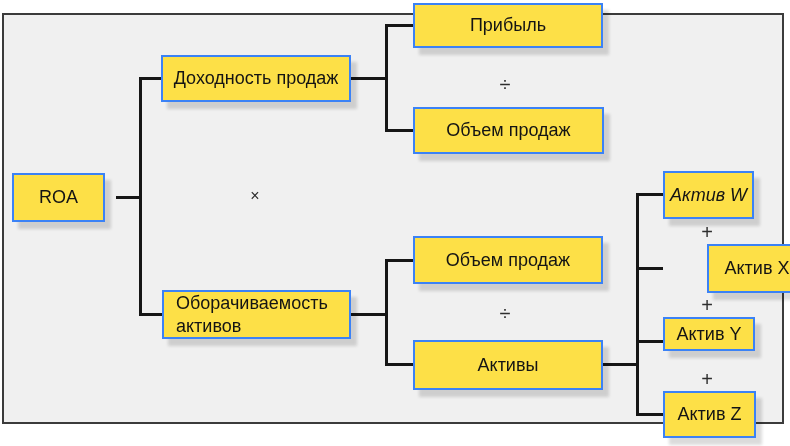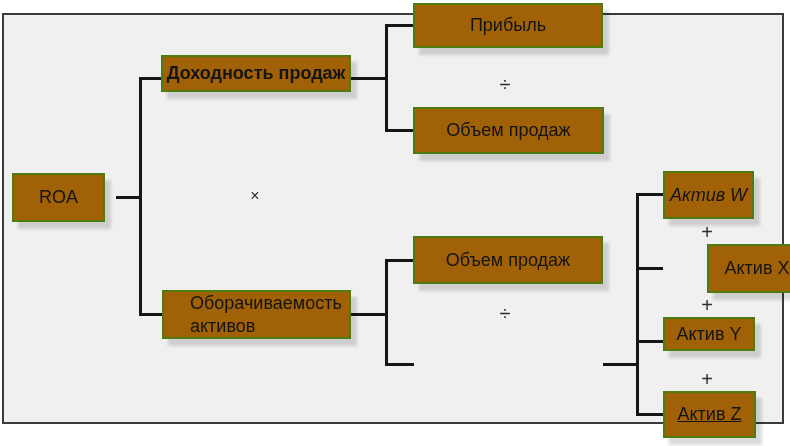--- a/index.html
+++ b/index.html
@@ -22,64 +22,64 @@
     width: 782px;
     height: 411px;
     box-sizing: border-box;
     background: #f0f0f0;
     border: 2px solid #3b3b3b;
     z-index: 0;
   }
   .node {
     position: absolute;
     box-sizing: border-box;
-    background: #a16207;
-    border: 2px solid #4d7c0f;
+    background: #fde047;
+    border: 2px solid #3b82f6;
     box-shadow: 6px 7px 3px rgba(0,0,0,0.14);
     display: flex;
     align-items: center;
     justify-content: center;
     font-size: 18px;
     color: #141414;
     z-index: 3;
     white-space: nowrap;
   }
   .node.wrap2 {
     justify-content: flex-start;
     text-align: left;
-    padding-left: 26px;
+    padding-left: 12px;
     white-space: normal;
     line-height: 1.25;
   }
   .line {
     position: absolute;
     background: #161616;
     z-index: 2;
   }
   .op {
     position: absolute;
     transform: translate(-50%, -50%);
     color: #2e2e2e;
     font-size: 20px;
     z-index: 1;
     line-height: 1;
   }
 
   
   #node-roa        { left: 12px;  top: 173px; width: 93px;  height: 49px; }
-  #node-margin     { left: 161px; top: 55px;  width: 190px; height: 37px; font-weight: bold; }
+  #node-margin     { left: 161px; top: 55px;  width: 190px; height: 47px; }
   #node-turnover   { left: 162px; top: 290px; width: 189px; height: 49px; }
   #node-profit     { left: 413px; top: 3px;   width: 190px; height: 45px; }
   #node-sales-top  { left: 413px; top: 107px; width: 191px; height: 47px; }
   #node-sales-bot  { left: 413px; top: 236px; width: 190px; height: 48px; }
   #node-assets     { left: 413px; top: 340px; width: 190px; height: 50px; }
   #node-asset-w    { left: 663px; top: 171px; width: 91px;  height: 48px; font-style: italic; }
   #node-asset-x    { left: 663px; top: 244px; width: 100px;  height: 49px; margin-left: 44px; }
   #node-asset-y    { left: 663px; top: 317px; width: 92px;  height: 34px; }
-  #node-asset-z    { left: 663px; top: 391px; width: 93px;  height: 47px; text-decoration: underline; }
+  #node-asset-z    { left: 663px; top: 391px; width: 93px;  height: 47px; }
 
   
   #l-roa-h      { left: 116px; top: 196px; width: 25px;  height: 3px; }
   #l-trunk-v    { left: 139px; top: 77px;  width: 3px;   height: 239px; }
   #l-trunk-th   { left: 139px; top: 77px;  width: 24px;  height: 3px; }
   #l-trunk-bh   { left: 139px; top: 313px; width: 25px;  height: 3px; }
   #l-margin-out { left: 351px; top: 77px;  width: 37px;  height: 3px; }
   #l-b1-v       { left: 385px; top: 24px;  width: 3px;   height: 108px; }
   #l-b1-t       { left: 385px; top: 24px;  width: 28px;  height: 3px; }
   #l-b1-b       { left: 385px; top: 129px; width: 28px;  height: 3px; }
@@ -134,18 +134,19 @@
   <div class="op" id="op-plus-1">+</div>
   <div class="op" id="op-plus-2">+</div>
   <div class="op" id="op-plus-3">+</div>
 
   <div class="node" id="node-roa">ROA</div>
   <div class="node" id="node-margin">Доходность продаж</div>
   <div class="node wrap2" id="node-turnover">Оборачиваемость активов</div>
   <div class="node" id="node-profit">Прибыль</div>
   <div class="node" id="node-sales-top">Объем продаж</div>
   <div class="node" id="node-sales-bot">Объем продаж</div>
+  <div class="node" id="node-assets">Активы</div>
   <div class="node" id="node-asset-w">Актив W</div>
   <div class="node" id="node-asset-x">Актив X</div>
   <div class="node" id="node-asset-y">Актив Y</div>
   <div class="node" id="node-asset-z">Актив Z</div>
 
 </div>
 
 </body></html>

